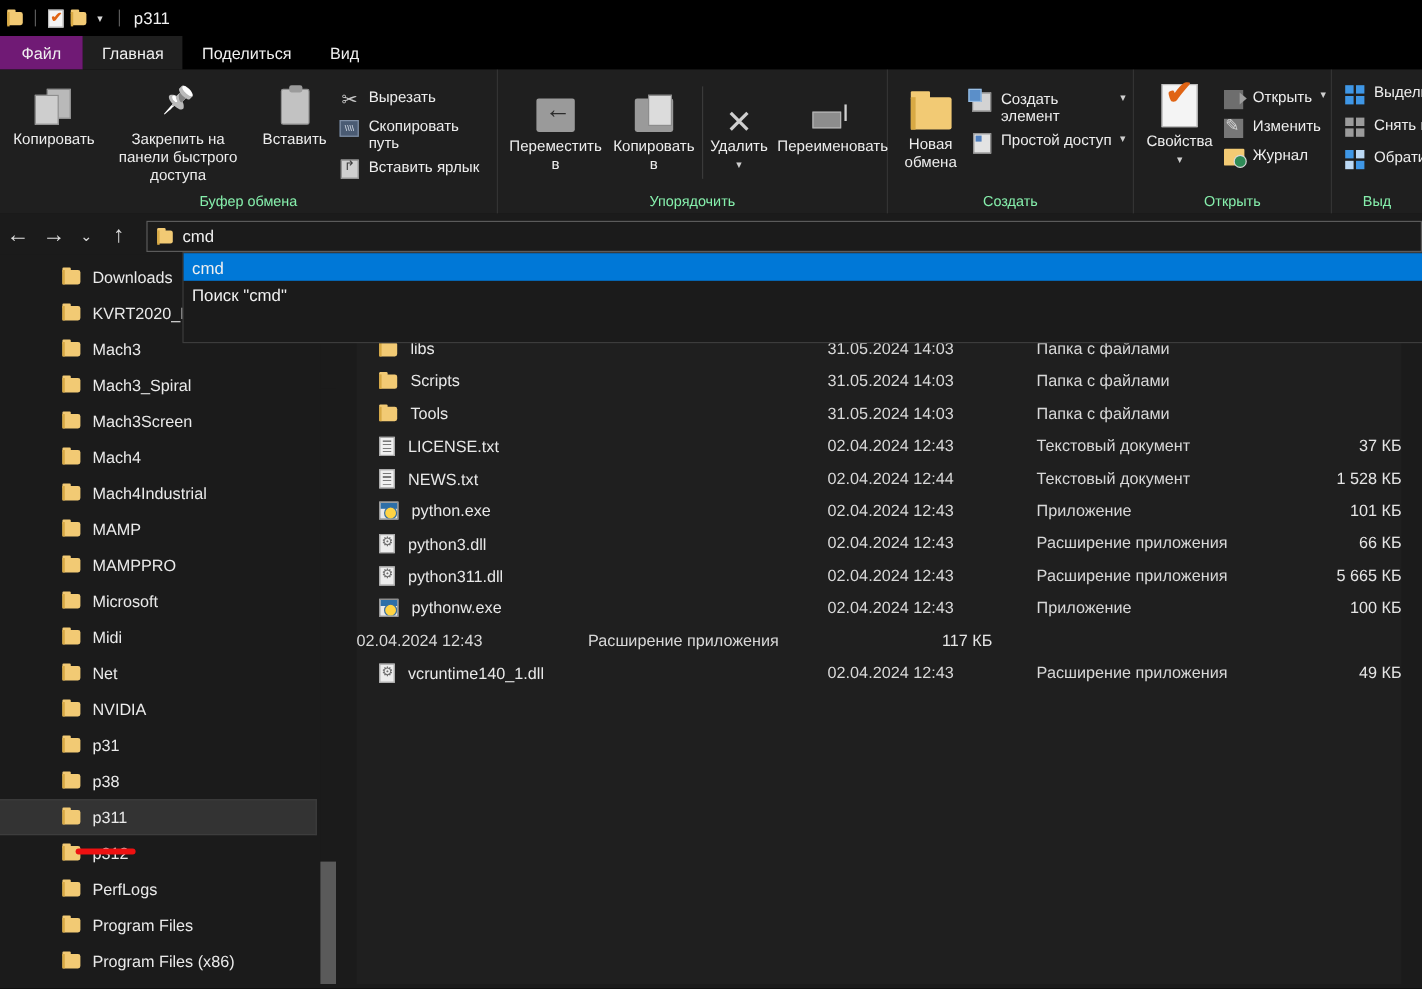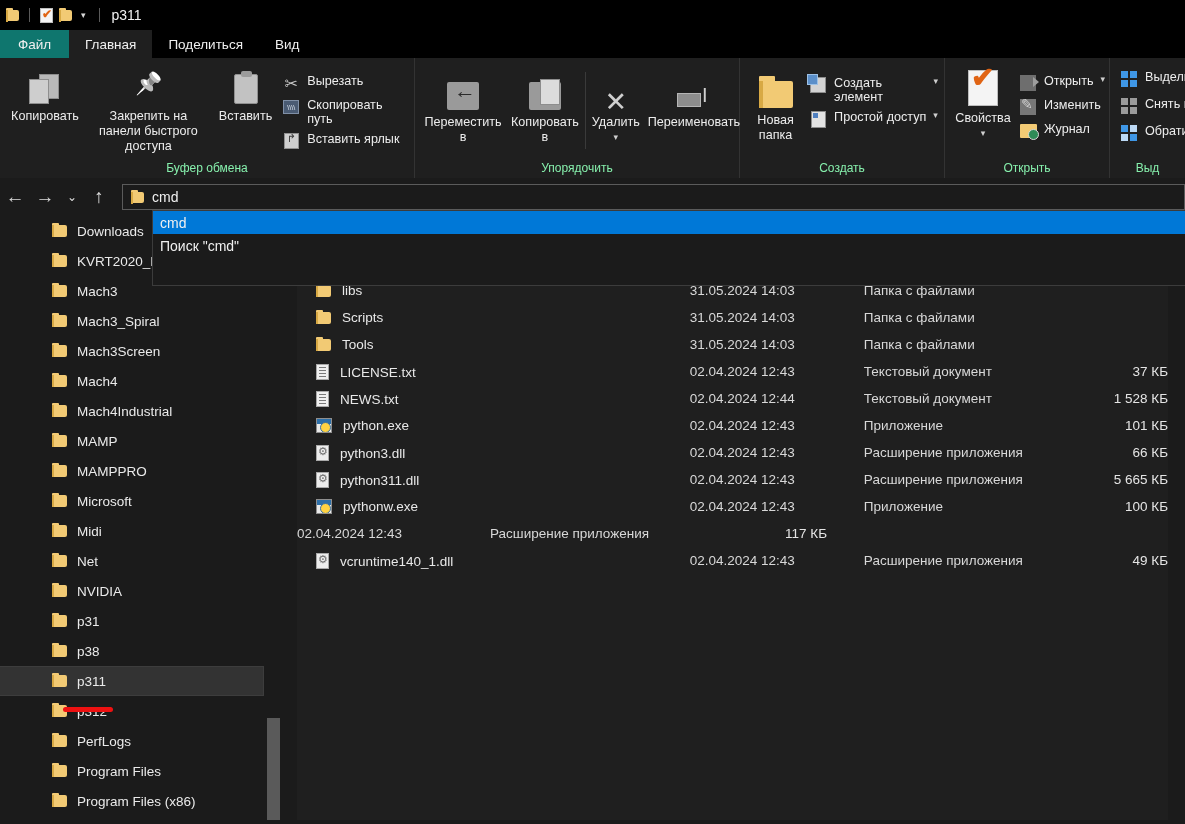--- a/index.html
+++ b/index.html
@@ -51,21 +51,21 @@
   .ico-props.lg { width:30px; height:36px; }
   .ico-props.lg:after{ font-size:28px; left:2px; top:-1px; }
 
   
   .tabstrip {
     position:absolute; top:30px; left:0; width:1185px; height:28px; background:#000;
     display:flex; align-items:stretch;
   }
   .tab { display:flex; align-items:center; justify-content:center;
          font-size:13.5px; color:#f0f0f0; padding:0 16px; cursor:default; }
-  .tab.file { background:#0f766e; min-width:69px; }
+  .tab.file { background:#701a75; min-width:69px; }
   .tab.active { background:#1f1f1f; }
 
   
   .ribbon {
     position:absolute; top:58px; left:0; width:1185px; height:120px;
     background:#1f1f1f; display:flex; align-items:stretch;
   }
   .group { position:relative; display:flex; flex-direction:column;
            padding:4px 0 0 0; border-right:1px solid #333; }
   .group-body { flex:1; display:flex; align-items:flex-start; padding:4px 6px 0 6px; }
@@ -291,21 +291,21 @@
       </div>
       <div class="group-label">Упорядочить</div>
     </div>
 
     <div class="group" style="width:205px">
       <div class="group-body" style="padding-top:8px">
         <div class="bigbtn" style="width:62px">
           <span class="glyph">
               <span class="folder lg"></span>
             </span>
-          <span>Новая папка</span>
+          <span>Новая обмена</span>
         </div>
         <div class="smallcol" style="padding-top:6px">
           <div class="smallbtn">
             <span class="sglyph">
                 <span class="ico-newitem"></span>
               </span>
             <span>Создать элемент</span>
             <span class="caret-dn">▾</span>
           </div>
           <div class="smallbtn">

